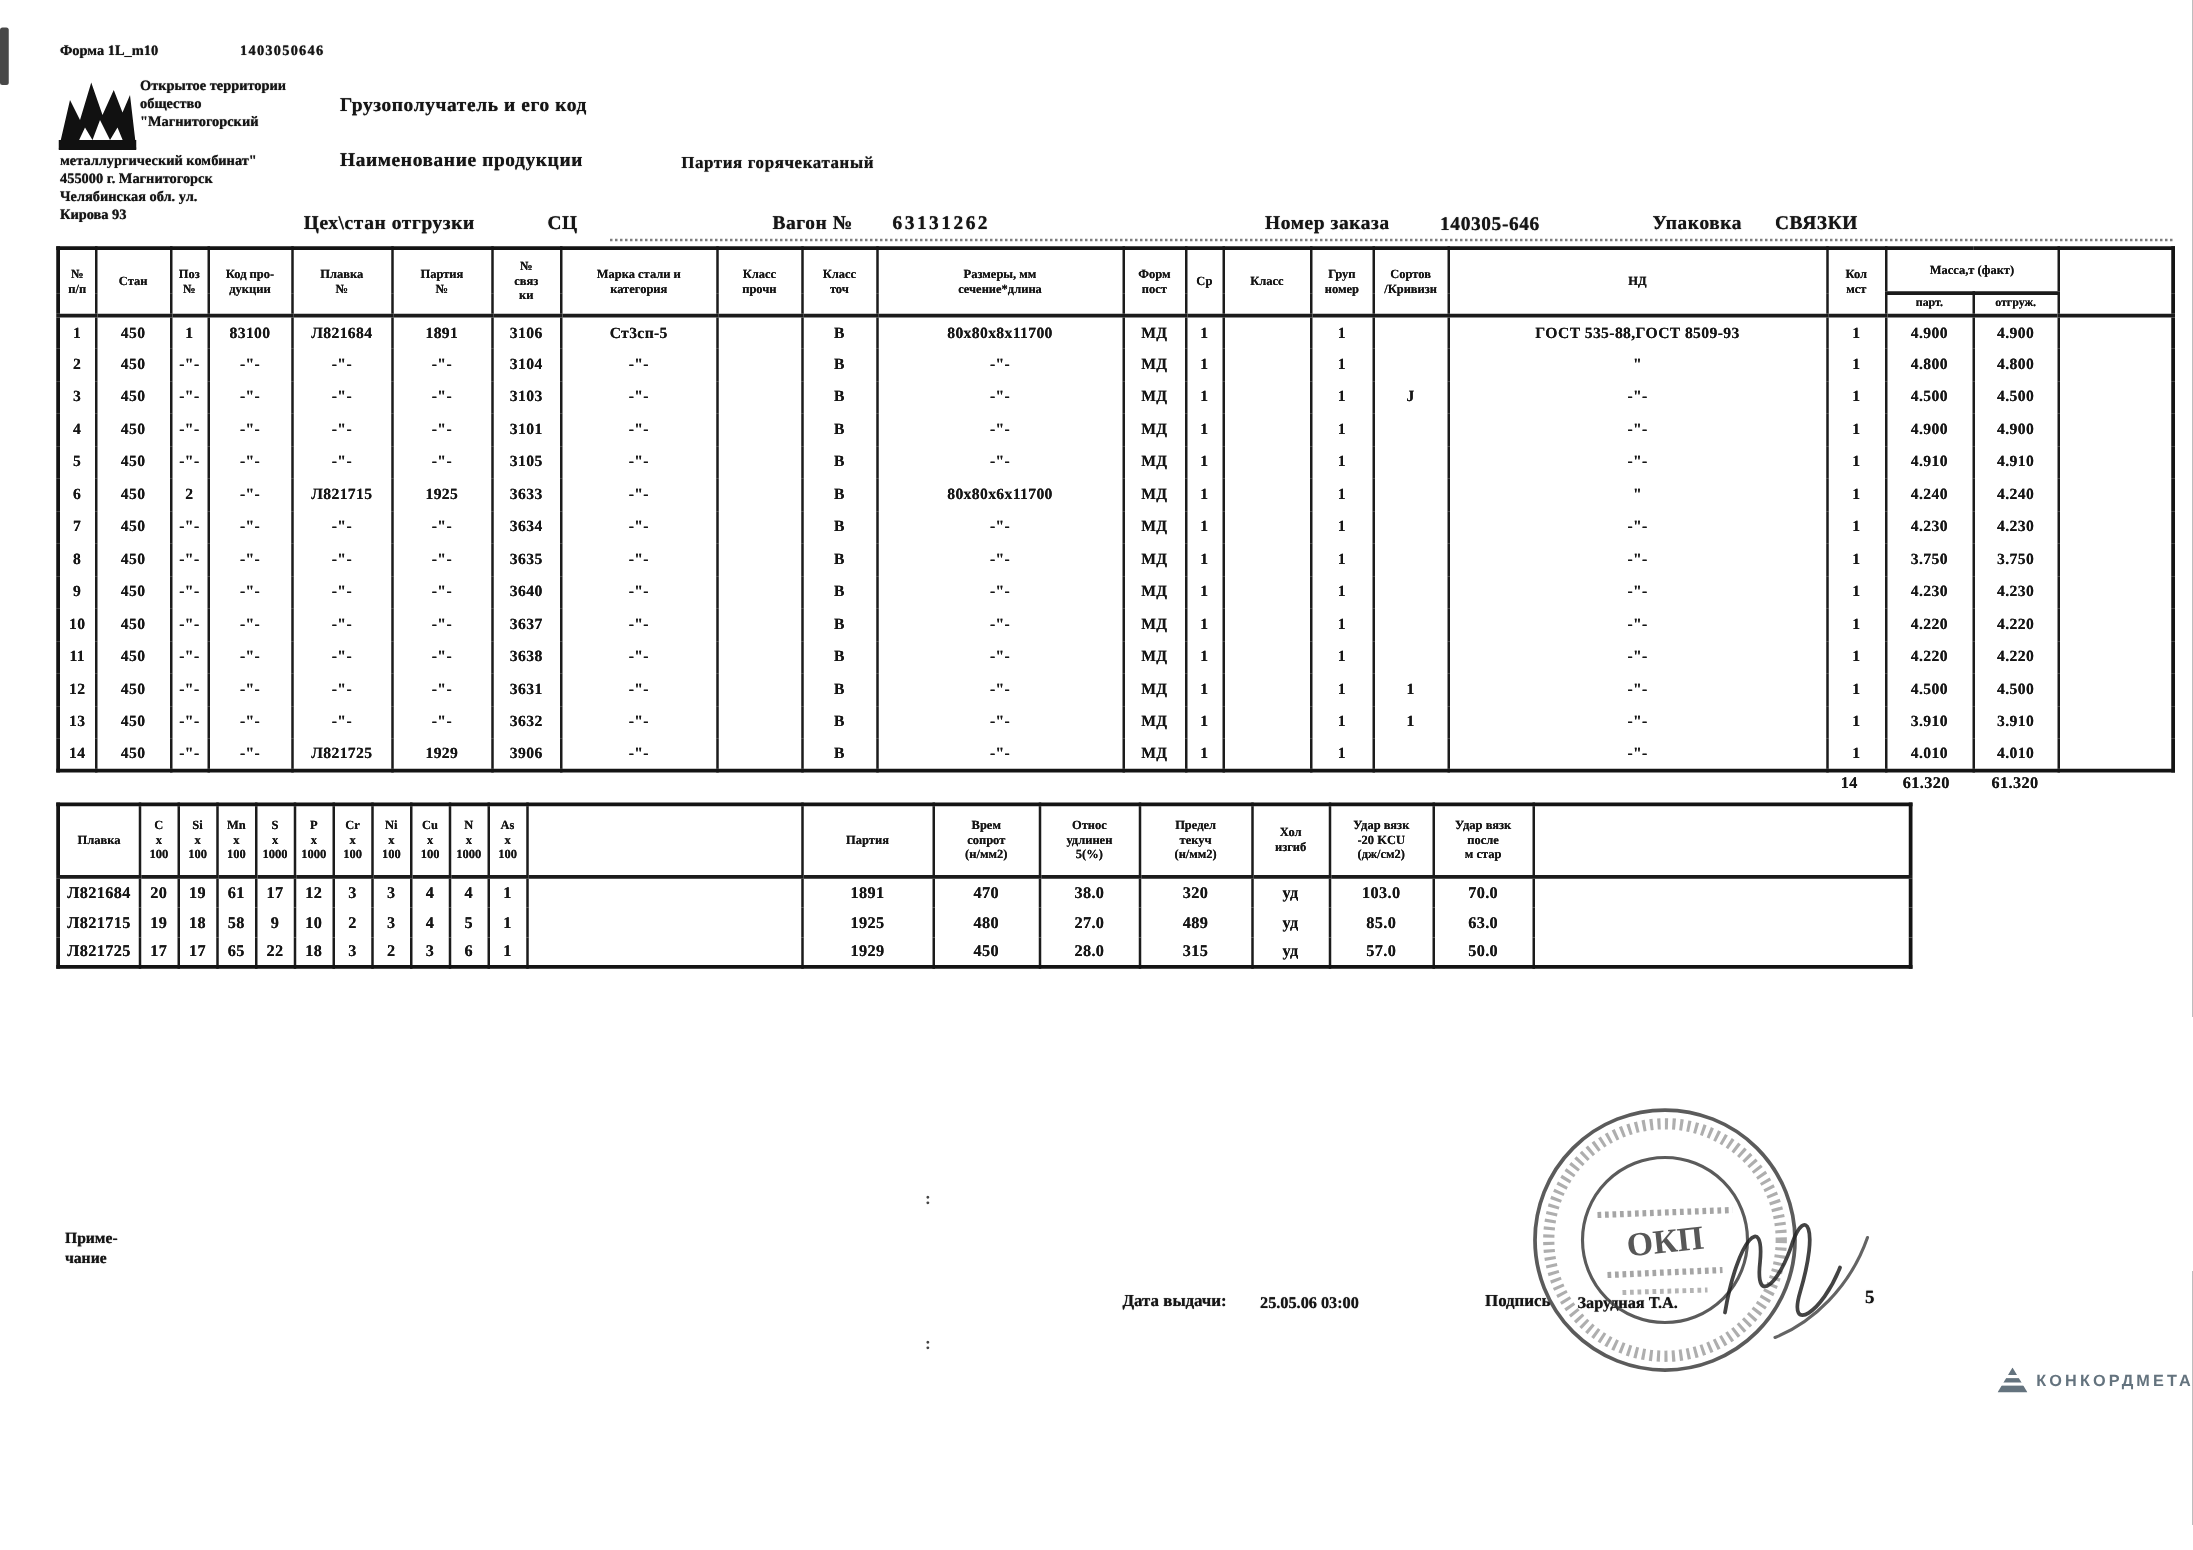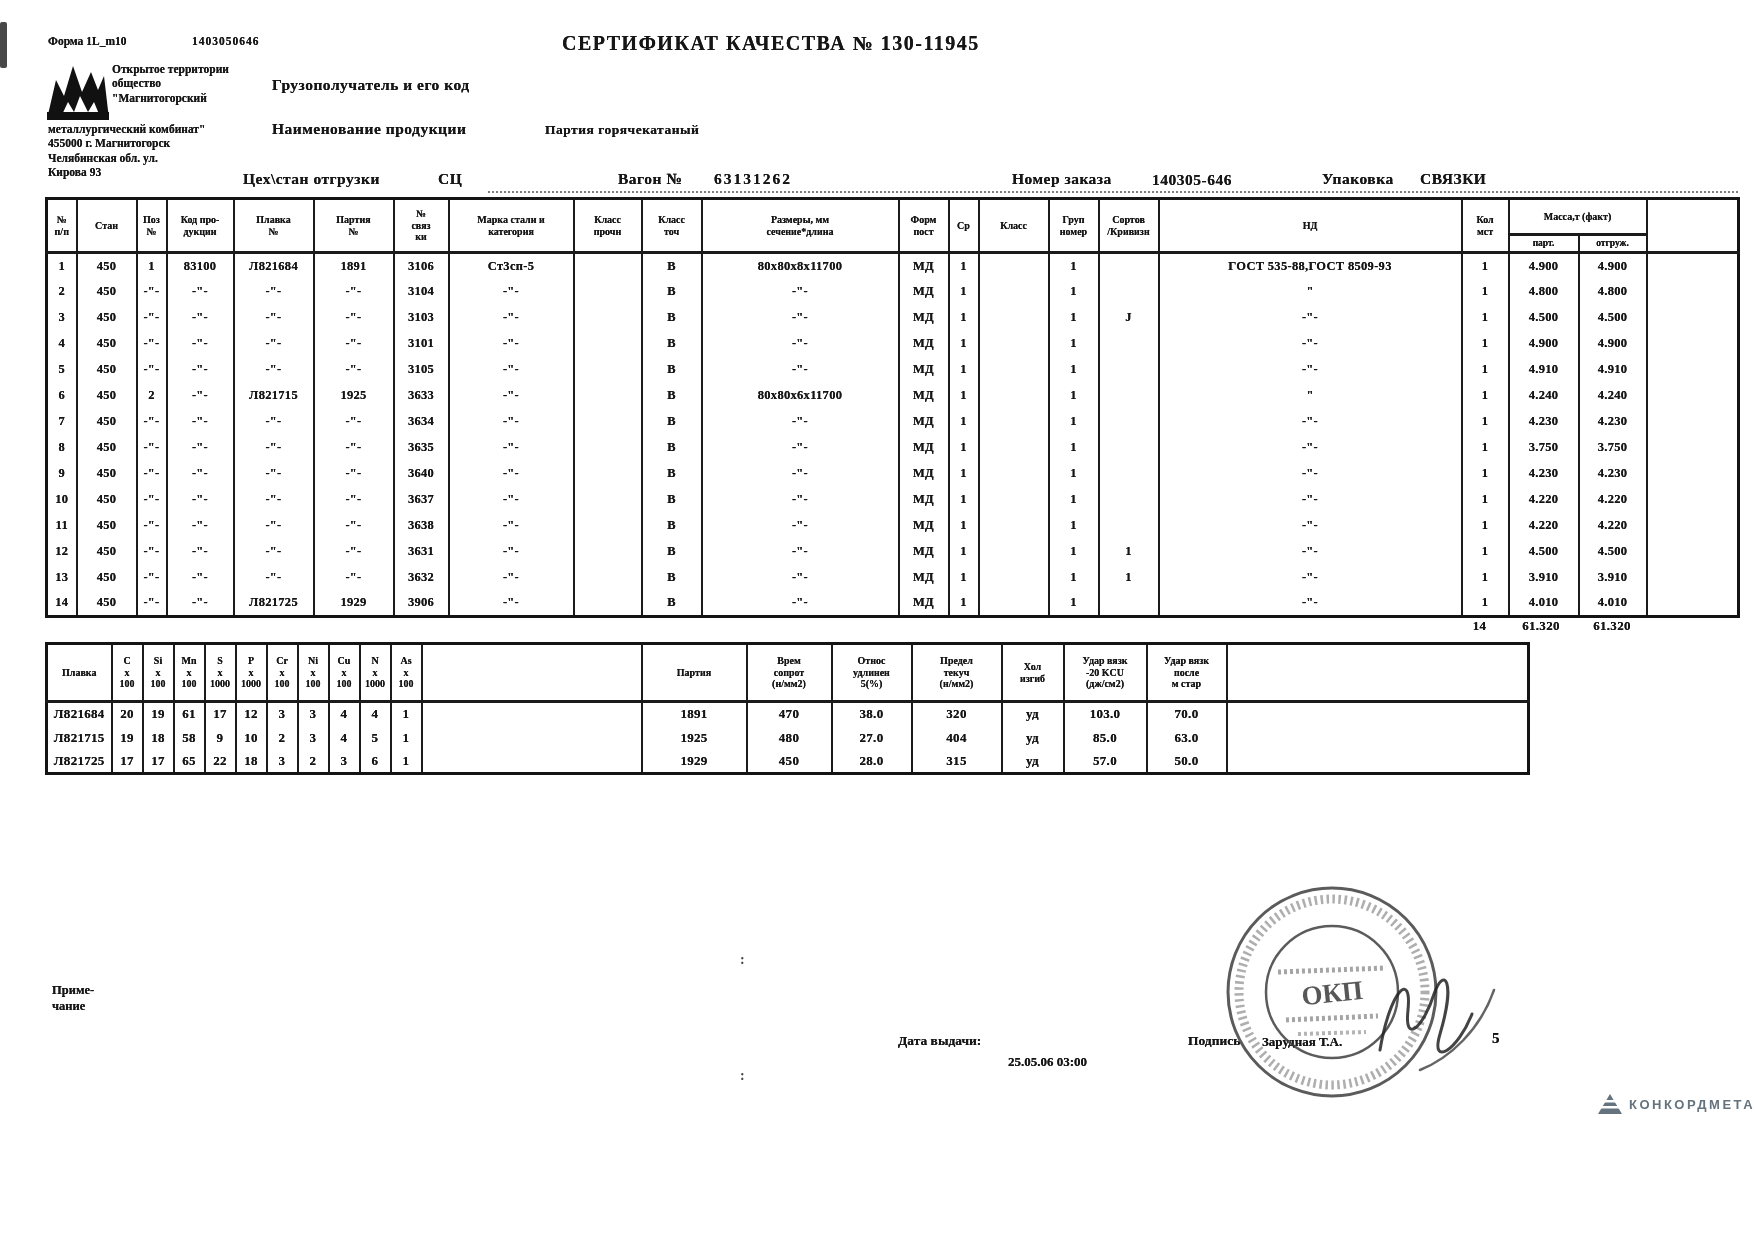--- a/index.html
+++ b/index.html
@@ -44,21 +44,20 @@
 </head>
 <body>
 
 <div id="sheet">
 
   <div class="abs smudge" style="left:0;top:22px;width:7px;height:46px;opacity:.8;"></div>
 
   <div class="abs b ink" style="left:48px;top:35px;font-size:11.5px;">Форма 1L_m10</div>
   <div class="abs b ink" style="left:192px;top:35px;font-size:11.5px;letter-spacing:1px;">1403050646</div>
 
-  <div class="abs ink" id="doc-title" style="left:562px;top:32px;">СЕРТИФИКАТ КАЧЕСТВА № 130-11945</div>
 
   <svg class="abs" style="left:46px;top:62px;" width="64" height="58" viewBox="0 0 64 58">
     <polygon points="1,57 10,18 18,34 27,4 36,30 45,10 52,28 58,14 63,57" fill="#111"></polygon>
     <polygon points="14,57 22,40 28,50 34,34 42,50 48,40 55,57" fill="#fff"></polygon>
     <rect x="1" y="50" width="62" height="8" fill="#111"></rect>
   </svg>
 
   <div class="abs b small ink" style="left:112px;top:62px;width:180px;">
     <div>Открытое территории</div>
     <div>общество</div>
@@ -593,21 +592,21 @@
           <td>10</td>
           <td>2</td>
           <td>3</td>
           <td>4</td>
           <td>5</td>
           <td>1</td>
           <td></td>
           <td>1925</td>
           <td>480</td>
           <td>27.0</td>
-          <td>404</td>
+          <td>489</td>
           <td>уд</td>
           <td>85.0</td>
           <td>63.0</td>
           <td></td>
         </tr>
         <tr>
           <td>Л821725</td>
           <td>17</td>
           <td>17</td>
           <td>65</td>
@@ -633,21 +632,21 @@
 
   <div class="abs fold-mark" style="left:740px;top:952px;">:</div>
   <div class="abs fold-mark" style="left:740px;top:1068px;">:</div>
 
   <div class="abs b ink" style="left:52px;top:982px;font-size:12.5px;line-height:1.3;">
     <div>Приме-</div>
     <div>чание</div>
   </div>
 
   <div class="abs b ink" style="left:898px;top:1033px;font-size:13.5px;">Дата выдачи:</div>
-  <div class="abs b ink" style="left:1008px;top:1034px;font-size:13px;margin-top:20px;">25.05.06 03:00</div>
+  <div class="abs b ink" style="left:1008px;top:1034px;font-size:13px;">25.05.06 03:00</div>
   <div class="abs b ink" style="left:1188px;top:1033px;font-size:13.5px;">Подпись</div>
   <div class="abs b ink" style="left:1262px;top:1034px;font-size:13px;">Зарудная Т.А.</div>
   <div class="abs b ink" style="left:1492px;top:1030px;font-size:15px;">5</div>
 
   <svg class="abs" style="left:1182px;top:862px;opacity:.82;" width="300" height="268" viewBox="0 0 300 268">
     <circle cx="150" cy="130" r="104" fill="none" stroke="#383838" stroke-width="3"></circle>
     <circle cx="150" cy="130" r="93" fill="none" stroke="#4a4a4a" stroke-width="9" stroke-dasharray="2.5,3.5" opacity=".55"></circle>
     <circle cx="150" cy="130" r="66" fill="none" stroke="#383838" stroke-width="2.5"></circle>
     <line x1="96" y1="110" x2="204" y2="106" stroke="#4a4a4a" stroke-width="5" stroke-dasharray="3,3" opacity=".6"></line>
     <text x="150" y="140" text-anchor="middle" font-family="Liberation Serif, serif" font-size="27" font-weight="bold" fill="#333" transform="rotate(-6 150 130)">ОКП</text>

